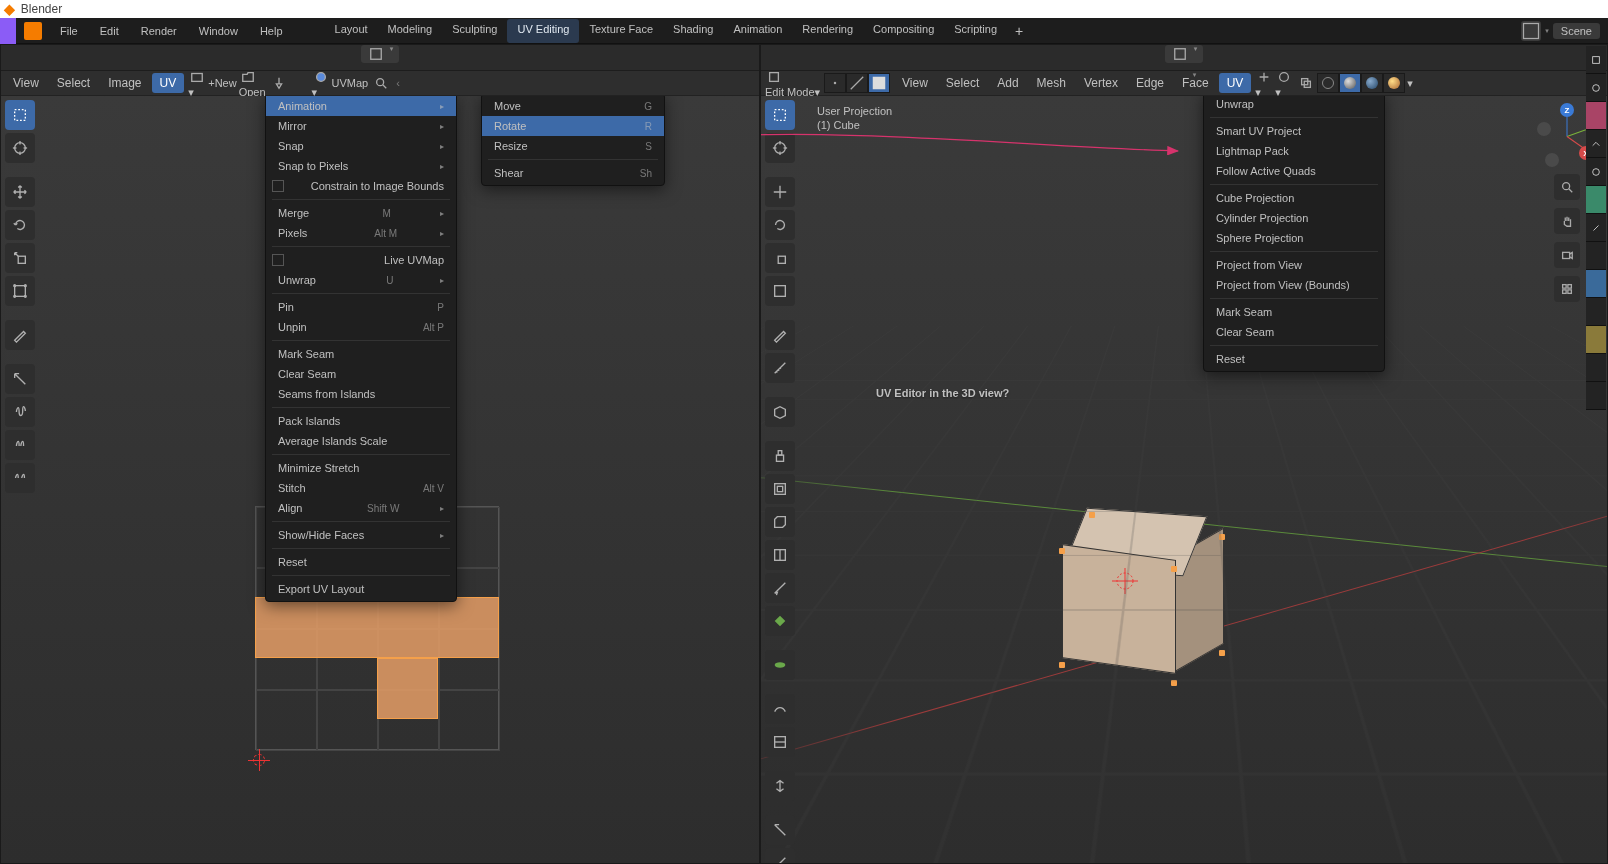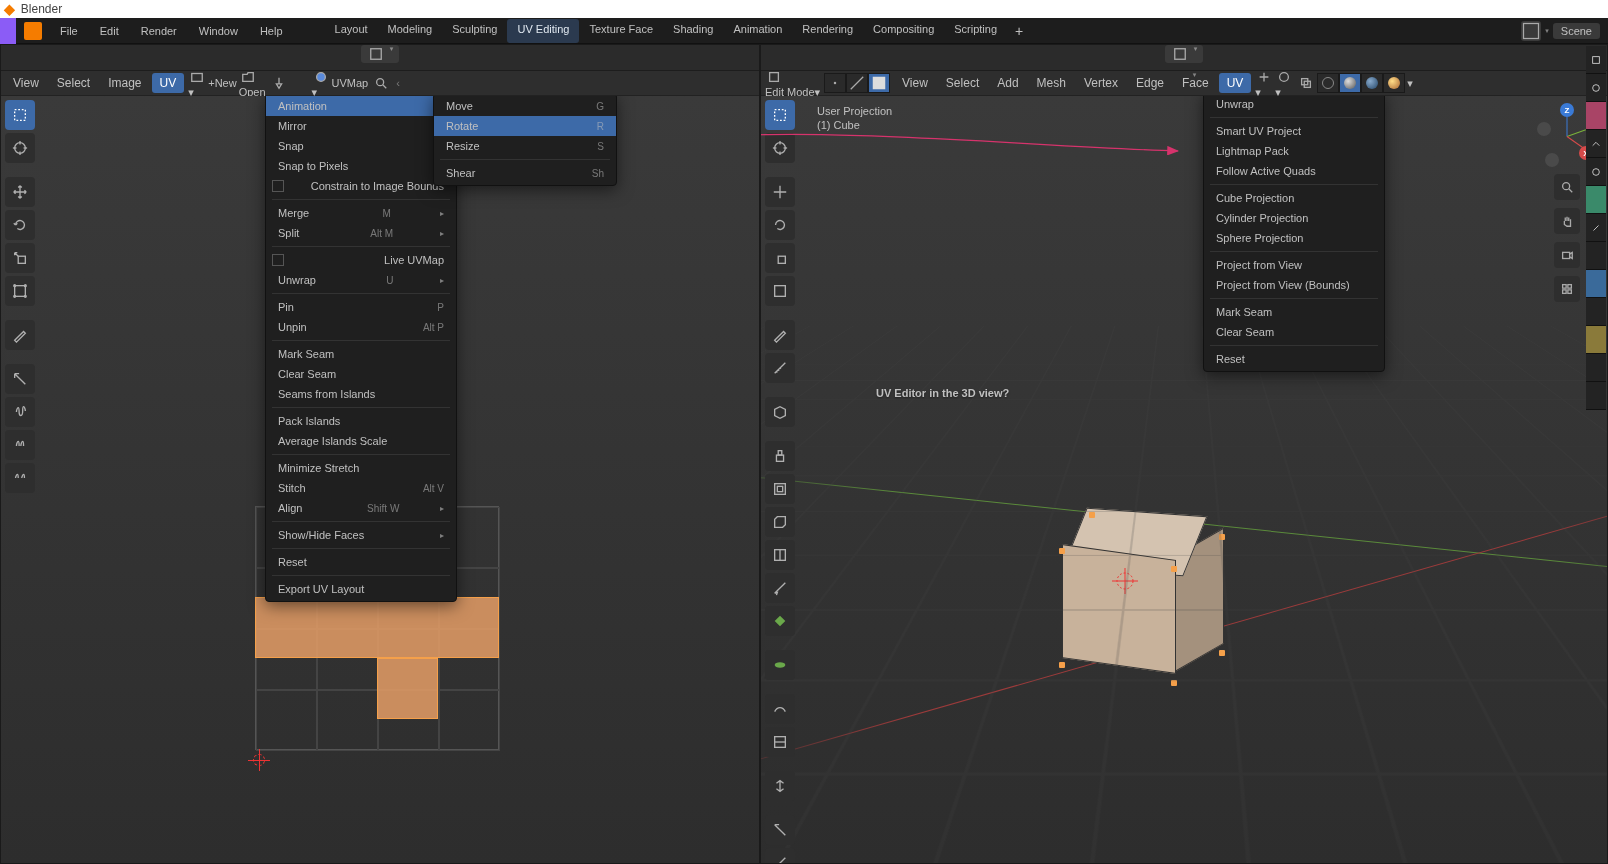--- a/index.html
+++ b/index.html
@@ -411,21 +411,21 @@
               <span class="chk"></span>
               <span>Constrain to Image Bounds</span>
             </div>
           <div class="ctx-sep"></div>
           <div class="ctx-item">
               <span>Merge</span>
               <span class="shortcut">M</span>
               <span class="sub-arrow">▸</span>
             </div>
           <div class="ctx-item">
-              <span>Split</span>
+              <span>Pixels</span>
               <span class="shortcut">Alt M</span>
               <span class="sub-arrow">▸</span>
             </div>
           <div class="ctx-sep"></div>
           <div class="ctx-item hasck">
               <span class="chk"></span>
               <span>Live UVMap</span>
             </div>
           <div class="ctx-item">
               <span>Unwrap</span>
@@ -479,21 +479,21 @@
           <div class="ctx-sep"></div>
           <div class="ctx-item">
               <span>Reset</span>
             </div>
           <div class="ctx-sep"></div>
           <div class="ctx-item">
               <span>Export UV Layout</span>
             </div>
         </div>
 
-        <div class="ctx-menu" style="left:432px;top:-3px;width:184px">
+        <div class="ctx-menu" style="left:480px;top:-3px;width:184px">
           <div class="ctx-item">
               <span>Move</span>
               <span class="shortcut">G</span>
             </div>
           <div class="ctx-item hover">
               <span>Rotate</span>
               <span class="shortcut">R</span>
             </div>
           <div class="ctx-item">
               <span>Resize</span>

